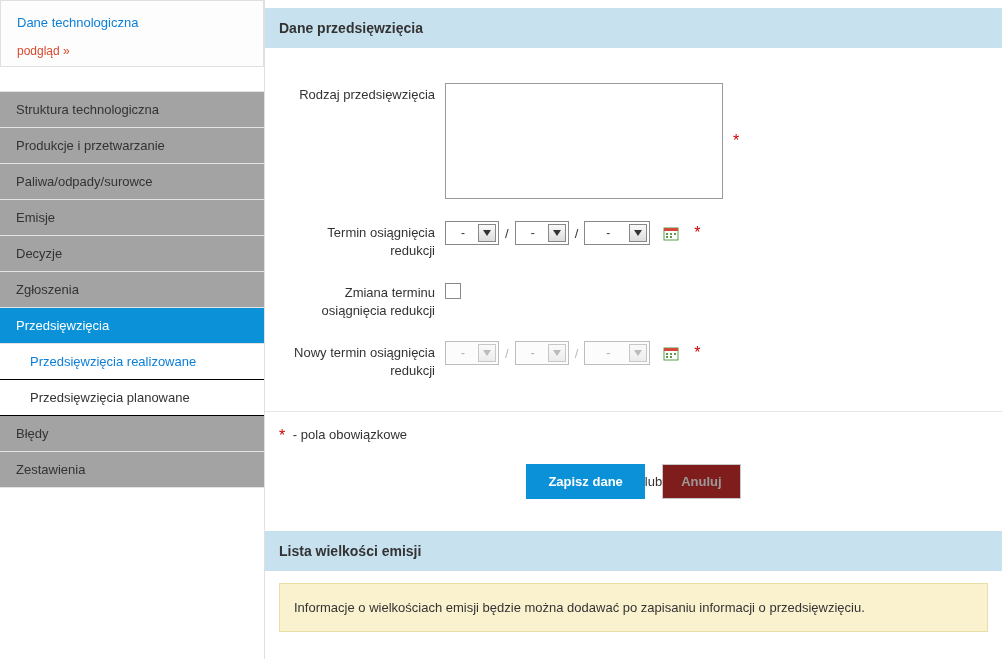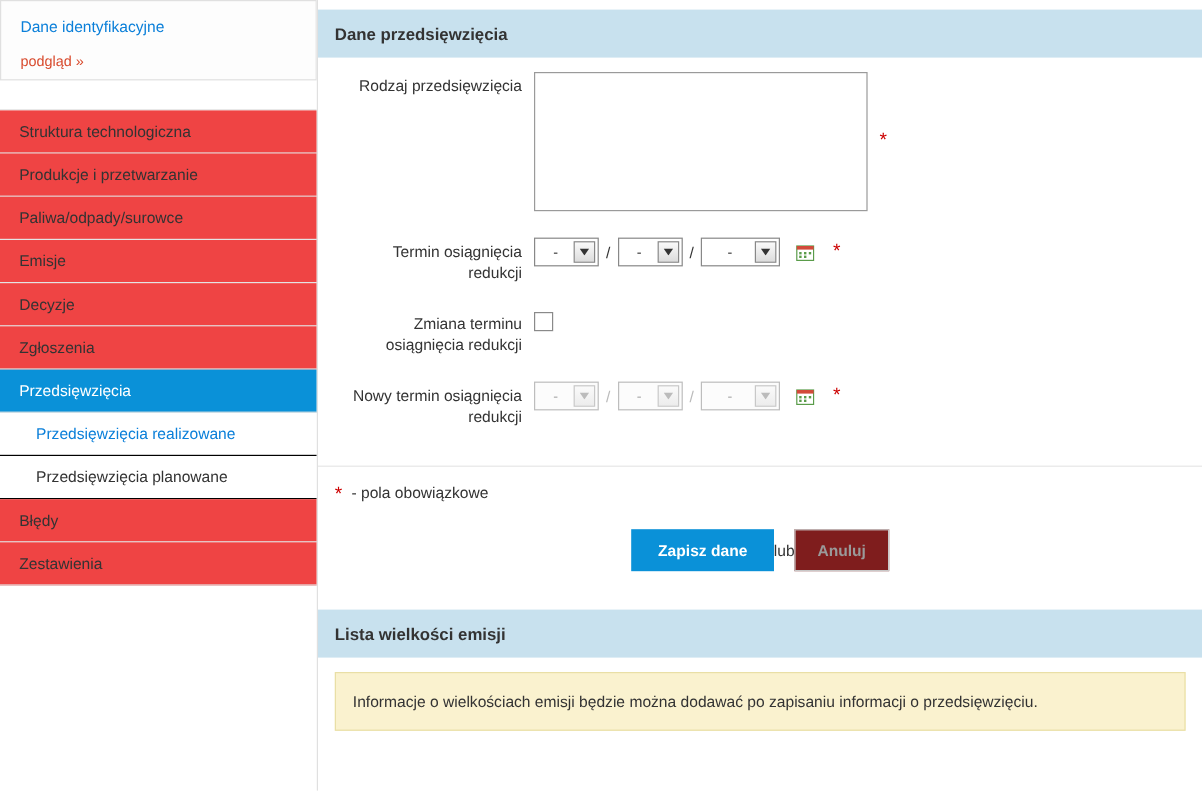--- a/index.html
+++ b/index.html
@@ -43,21 +43,21 @@
   .side-menu {
     margin-top: 24px;
     border-top: 1px solid #e3e3e3;
   }
   .side-item {
     padding: 10px 16px;
     border-bottom: 1px solid #e3e3e3;
     color: #333;
     font-size: 13px;
     cursor: pointer;
-    background: #ef4444;
+    background: #a3a3a3;
   }
 
   .side-item.active {
     background: #0a91d8;
     color: #fff;
   }
 
   .side-subitem {
     padding: 10px 16px 10px 30px;
     border-bottom: 1px solid #000000;
@@ -87,21 +87,21 @@
   .section-bar {
     background: #c8e1ee;
     padding: 12px 14px;
     font-weight: bold;
     color: #333;
     font-size: 14px;
     margin-top: 8px;
   }
 
   .form-area {
-    padding: 12px 20px 10px 20px;
+    padding: 35px 20px 10px 20px;
   }
 
   .form-row {
     display: flex;
     align-items: flex-start;
     margin-bottom: 22px;
   }
   .form-row .label {
     width: 150px;
     flex: 0 0 150px;
@@ -244,21 +244,21 @@
     color:#333;
   }
 </style>
 </head>
 <body>
 
 <div class="page">
 
   <div class="sidebar">
     <div class="side-top">
-      <div class="side-top-title">Dane identyfikacyjne</div>
+      <div class="side-top-title">Dane technologiczna</div>
       <a class="side-top-link" href="#">podgląd »</a>
     </div>
 
     <div class="side-menu">
       <div class="side-item">Struktura technologiczna</div>
       <div class="side-item">Produkcje i przetwarzanie</div>
       <div class="side-item">Paliwa/odpady/surowce</div>
       <div class="side-item">Emisje</div>
       <div class="side-item">Decyzje</div>
       <div class="side-item">Zgłoszenia</div>

